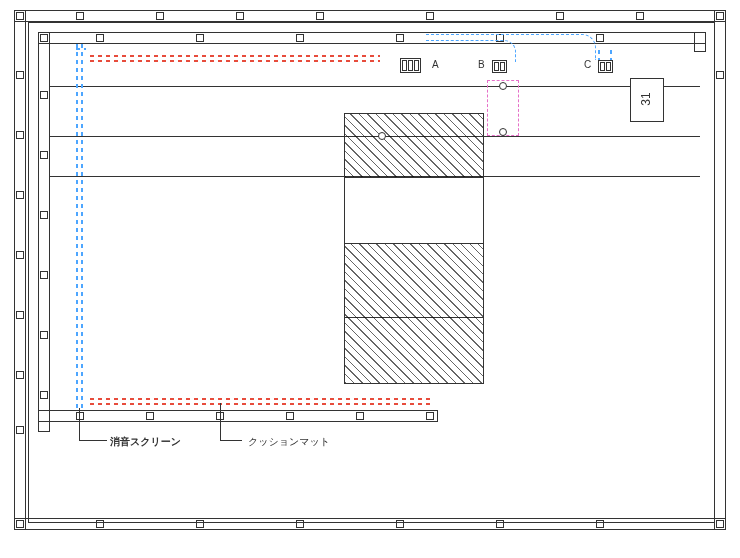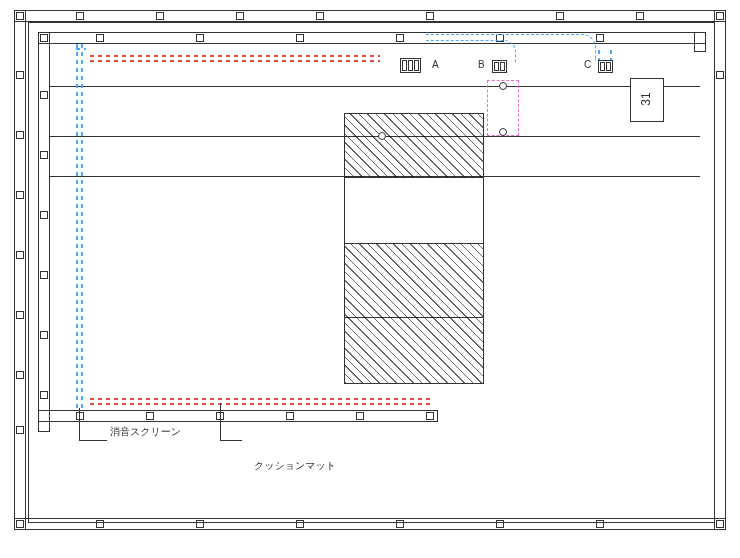--- a/index.html
+++ b/index.html
@@ -152,16 +152,16 @@
   <div class="dash-blue-line" style="left:610px; top:50px; width:2px; height:10px;"></div>
 
   <div class="box" style="left:630px; top:78px; width:34px; height:44px; background:#fff;"></div>
   <div class="label" style="left:639px; top:92px; transform:rotate(-90deg); font-size:12px;">31</div>
 
   <div class="note-line" style="left:79px; top:408px; width:1px; height:32px;"></div>
   <div class="note-line" style="left:79px; top:440px; width:28px; height:1px;"></div>
   <div class="note-line" style="left:220px; top:403px; width:1px; height:37px;"></div>
   <div class="note-line" style="left:220px; top:440px; width:22px; height:1px;"></div>
 
-  <div class="label" style="left:110px; top:425px;">消音スクリーン</div>
-  <div class="label" style="left:254px; top:435px;margin-top:24px;">クッションマット</div>
+  <div class="label" style="left:110px; top:435px;font-weight:bold;">消音スクリーン</div>
+  <div class="label" style="left:248px; top:435px;">クッションマット</div>
 
 </div>
 
 </body></html>

